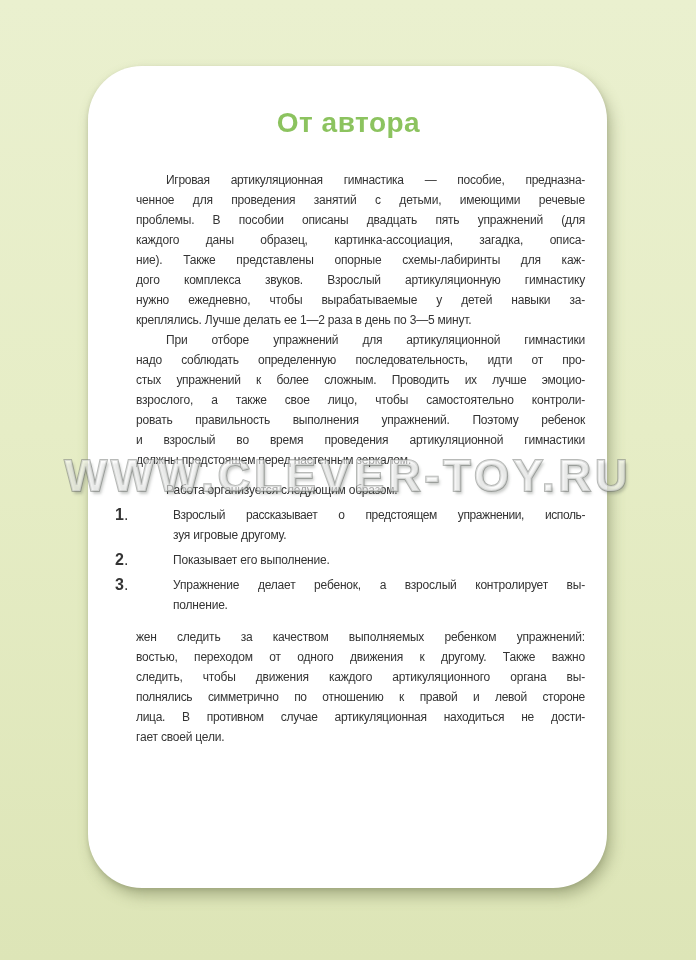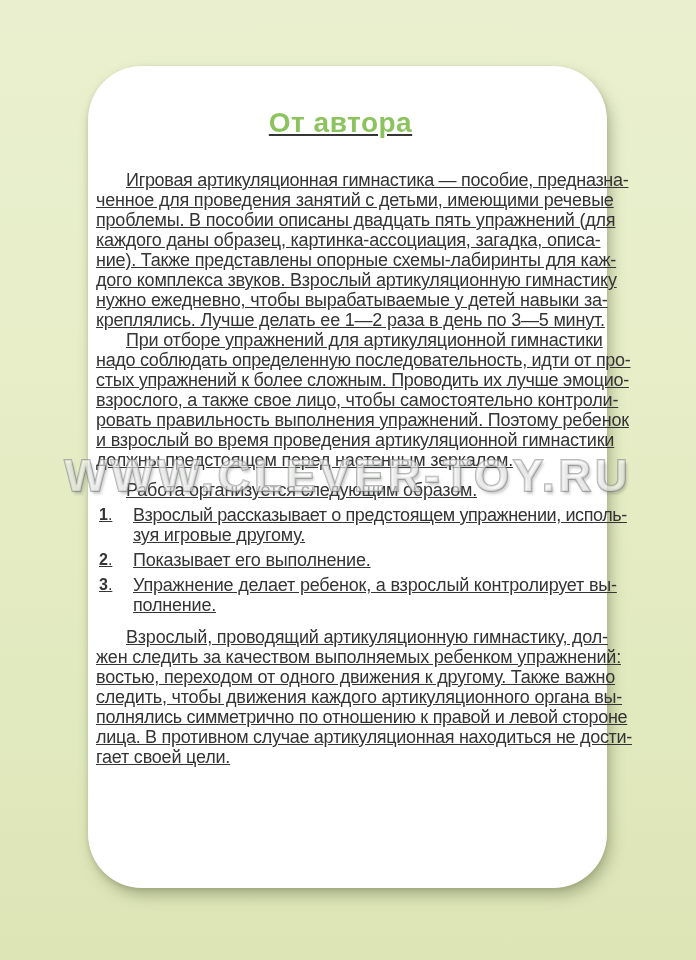--- a/index.html
+++ b/index.html
@@ -13,41 +13,42 @@
   .card{
     position:absolute;
     left:88px;top:66px;
     width:519px;height:822px;
     background:#ffffff;
     border-radius:54px;
     box-shadow:4px 8px 14px rgba(110,120,80,0.45), 0 2px 4px rgba(110,120,80,0.25);
   }
   .content{
     position:absolute;
-    left:8px;right:22px;top:0;text-decoration:underline;
+    left:24px;right:22px;top:0;
   }
   .page-title{
     margin:40px 0 30px 0;
     text-align:center;
     font-size:28px;
     line-height:34px;
     font-weight:bold;
     letter-spacing:0.5px;
     color:#8cc35f;
   }
   .body-text{ color:#343434; }
   .ln{
-    font-size:18px;
+    font-size:12px;
     line-height:20px;
     height:20px;
     letter-spacing:-0.2px;
     white-space:nowrap;
     text-align:justify;
     text-align-last:justify;
     overflow:visible;
+    margin-left:24px;
   }
   .ln.first{ text-indent:30px; }
   .ln.last{ text-align-last:left; }
   .para{ margin:0; }
   .para-work{ margin-top:10px; }
   .num-list{ margin-top:5px; }
   .list-item{ display:flex; margin-top:5px; }
   .list-num{
     width:37px;
     flex:0 0 37px;
@@ -134,21 +135,20 @@
           <div class="list-num"><b>3</b><span>.</span></div>
           <div class="item-lines">
             <div class="ln">Упражнение делает ребенок, а взрослый контролирует вы-</div>
             <div class="ln last">полнение.</div>
           </div>
         </div>
 
       </div>
 
       <div class="para para-final">
-        <div class="ln first">Взрослый, проводящий артикуляционную гимнастику, дол-</div>
         <div class="ln">жен следить за качеством выполняемых ребенком упражнений:</div>
         <div class="ln">востью, переходом от одного движения к другому. Также важно</div>
         <div class="ln">следить, чтобы движения каждого артикуляционного органа вы-</div>
         <div class="ln" style="letter-spacing: -0.3px;">полнялись симметрично по отношению к правой и левой стороне</div>
         <div class="ln" style="letter-spacing: -0.3px;">лица. В противном случае артикуляционная находиться не дости-</div>
         <div class="ln last">гает своей цели.</div>
       </div>
 
     </div>
   </div>

